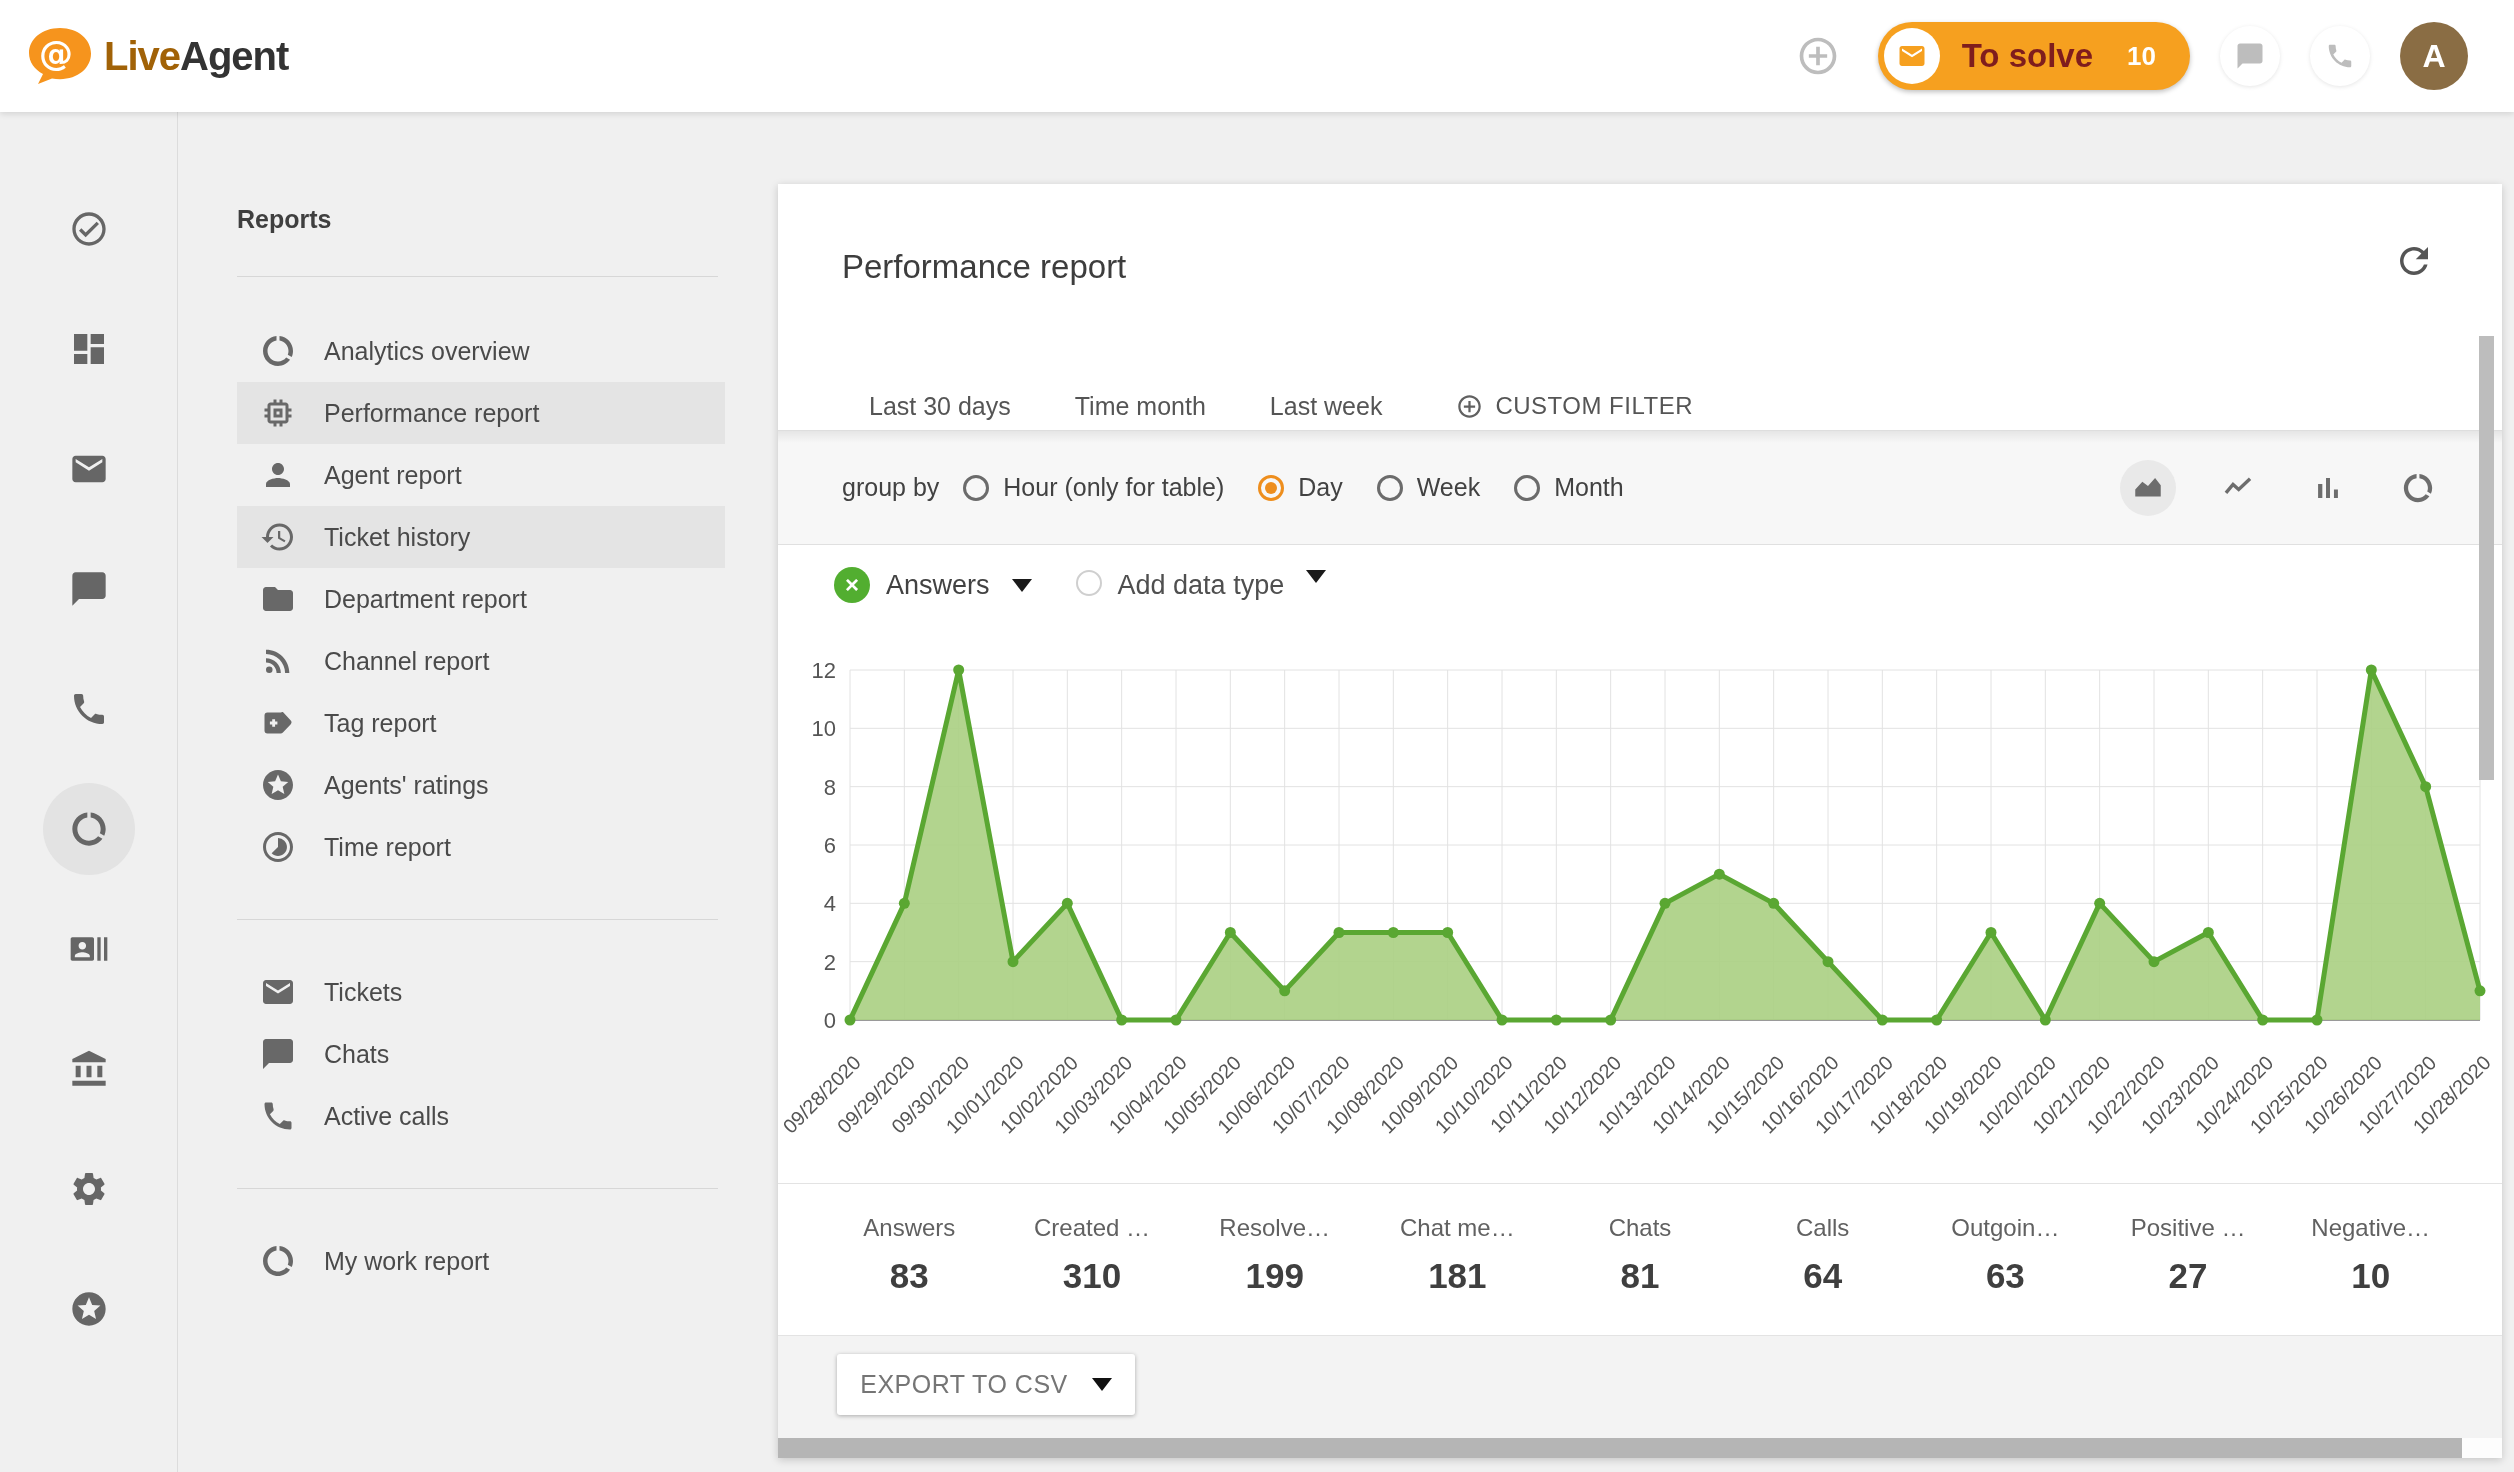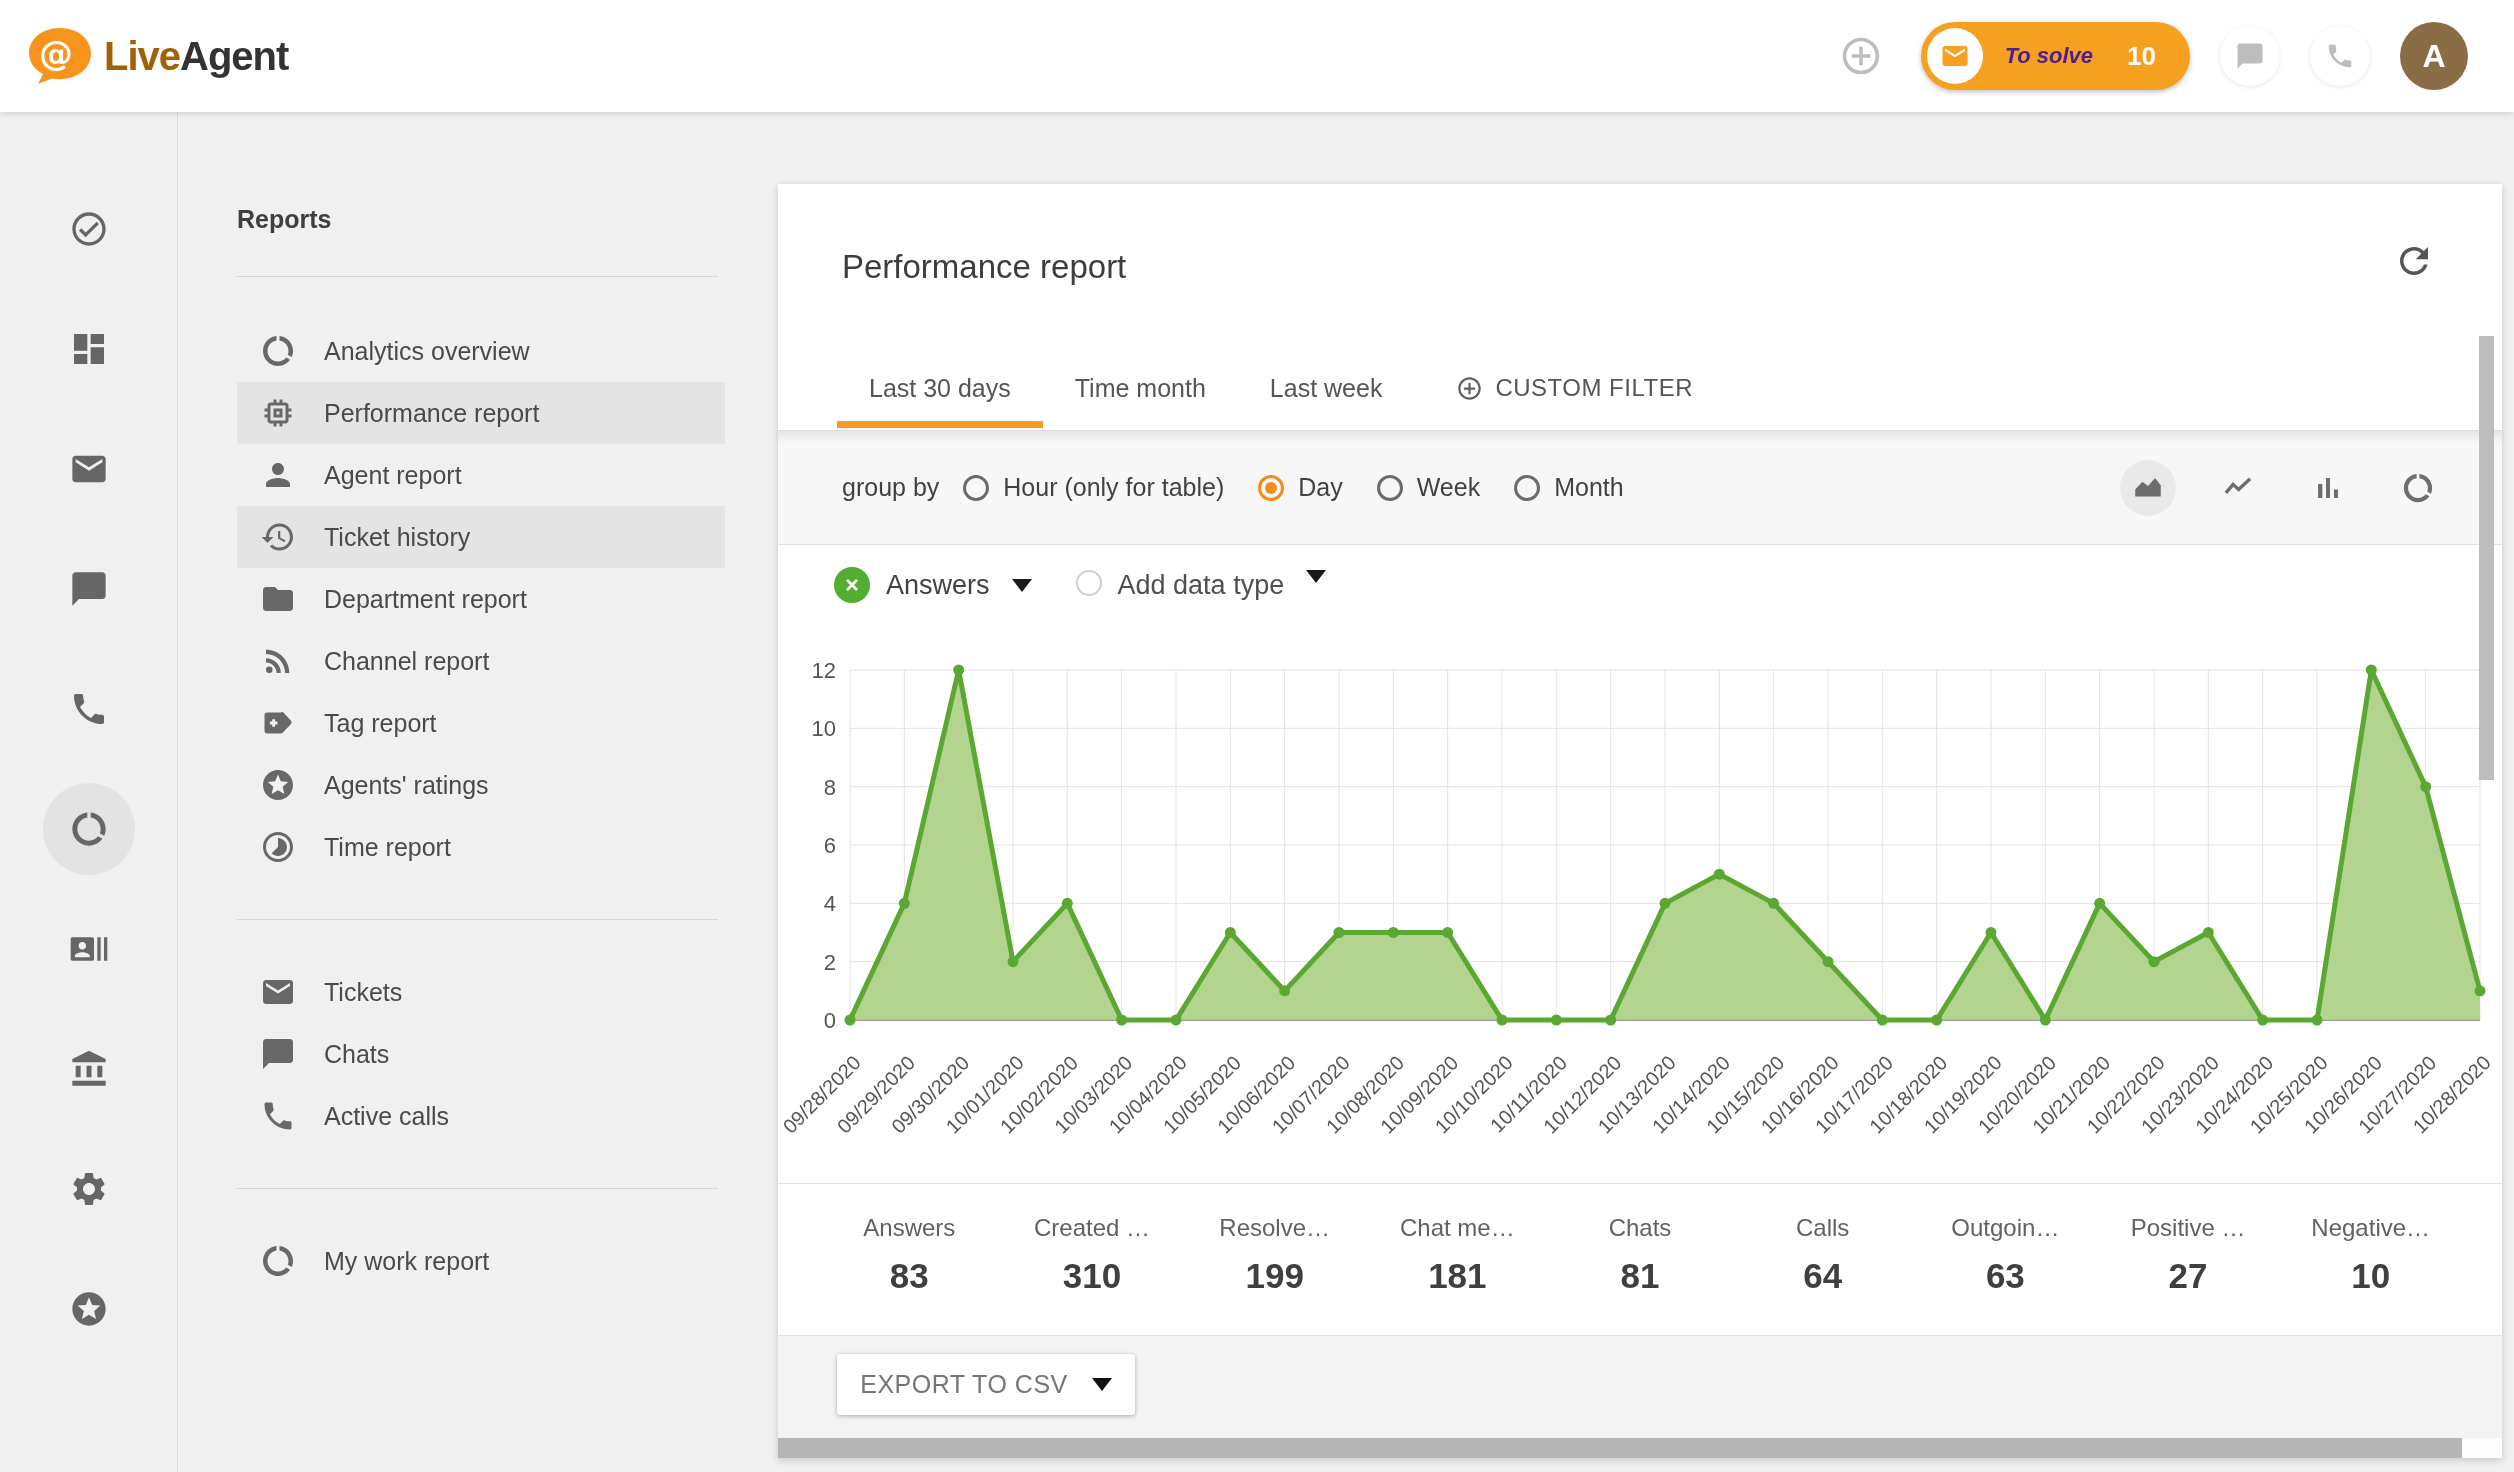--- a/index.html
+++ b/index.html
@@ -15,21 +15,21 @@
   .brand-agent { color:#333; }
   .topbar-right { position:absolute; right:46px; top:0; height:112px; display:flex; align-items:center; gap:30px; }
   .round-btn { width:60px; height:60px; border-radius:50%; background:#fff; border:none; display:flex;
                align-items:center; justify-content:center; cursor:pointer; box-shadow:0 1px 4px rgba(0,0,0,.10); }
   .round-btn.add { box-shadow:none; color:#616161; }
   .round-btn .gicon { color:#bdbdbd; }
   .tosolve { display:flex; align-items:center; height:68px; border:none; border-radius:34px;
              background:#f6a01f; padding:0 34px 0 6px; cursor:pointer; box-shadow:0 2px 5px rgba(0,0,0,.25); }
   .tosolve-badge { width:56px; height:56px; border-radius:50%; background:#fff; display:flex;
                    align-items:center; justify-content:center; color:#f6a01f; margin-right:22px; }
-  .tosolve-label { color:#4c1d95; font-size:22px; font-weight:bold;font-style:italic; }
+  .tosolve-label { color:#7f1d1d; font-size:33px; font-weight:bold; }
   .tosolve-count { color:#fff; font-size:26px; font-weight:bold; margin-left:34px; }
   .avatar { width:68px; height:68px; border-radius:50%; border:none; background:#8a6d44; color:#fff;
             font-size:32px; font-weight:bold; display:flex; align-items:center; justify-content:center; cursor:pointer; }
 
   
   .rail { position:absolute; left:0; top:112px; width:178px; height:1360px; background:#f0f0f0;
           border-right:1px solid #dcdcdc; padding-top:57px; z-index:10; }
   .rail-item { height:120px; display:flex; align-items:center; justify-content:center; cursor:pointer; }
   .rail-icn { width:92px; height:92px; border-radius:50%; display:flex; align-items:center; justify-content:center; color:#666; }
   .rail-item.active .rail-icn { background:#e3e3e3; }
@@ -46,21 +46,21 @@
   .sb-item .gicon { color:#686868; flex:0 0 auto; }
 
   
   .card { position:absolute; left:778px; top:184px; width:1724px; height:1274px; background:#fff;
           box-shadow:0 2px 8px rgba(0,0,0,.18); z-index:8; }
   .card-header { position:absolute; left:0; top:0; width:100%; height:166px; }
   .card-title { position:absolute; left:64px; top:64px; font-size:33px; font-weight:500; color:#3d3d3d; }
   .refresh-btn { position:absolute; right:66px; top:56px; width:44px; height:44px; border:none; background:none;
                  color:#555; cursor:pointer; }
 
-  .tabs { position:absolute; left:59px; top:164px; height:80px; display:flex; align-items:center; }
+  .tabs { position:absolute; left:59px; top:182px; height:80px; display:flex; align-items:center; }
   .tab { position:relative; height:80px; display:flex; align-items:center; padding:0 32px;
          font-size:25px; color:#555; cursor:pointer; }
   .tab.active::after { content:""; position:absolute; left:0; right:0; bottom:0; height:7px; background:#f59b25; }
   .custom-filter { display:flex; align-items:center; gap:12px; margin-left:42px; font-size:24px; color:#555;
                    cursor:pointer; letter-spacing:.5px; }
   .custom-filter .gicon { color:#616161; }
 
   .groupby { position:absolute; left:0; top:246px; width:100%; height:115px; background:#f7f7f7;
              border-top:1px solid #dedede; border-bottom:1px solid #e0e0e0;
              display:flex; align-items:center; padding:0 56px 0 64px; }

